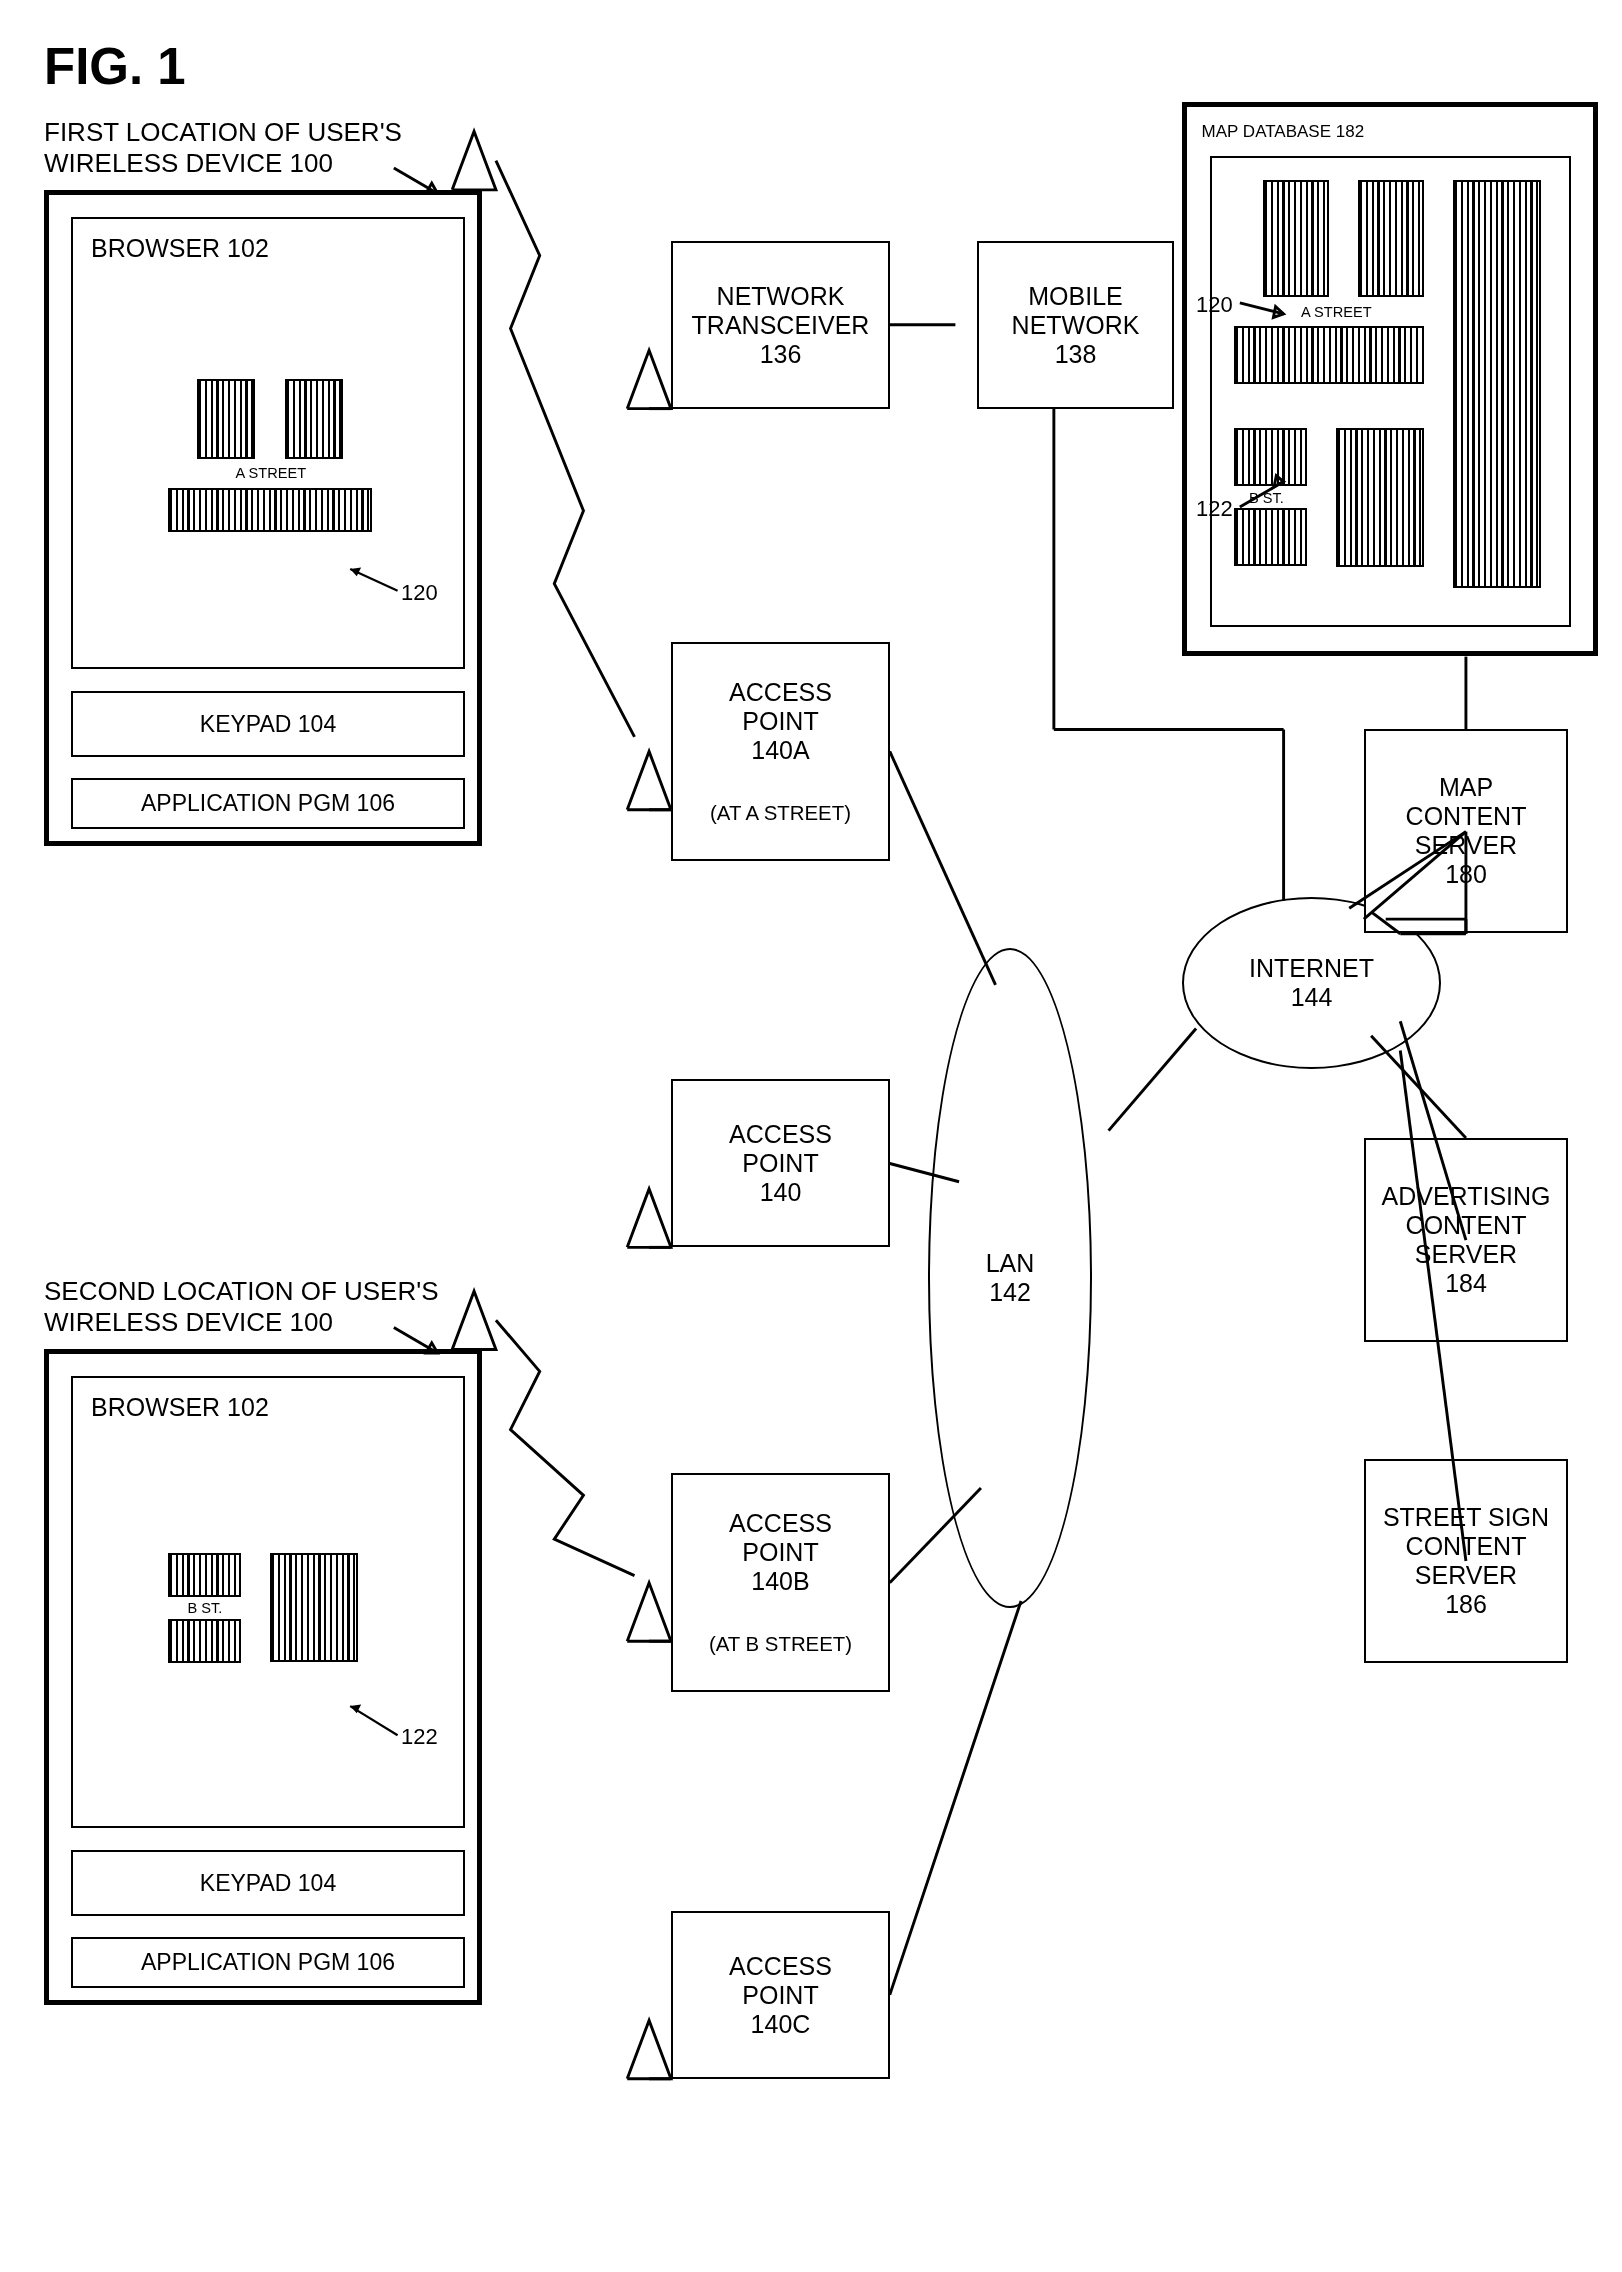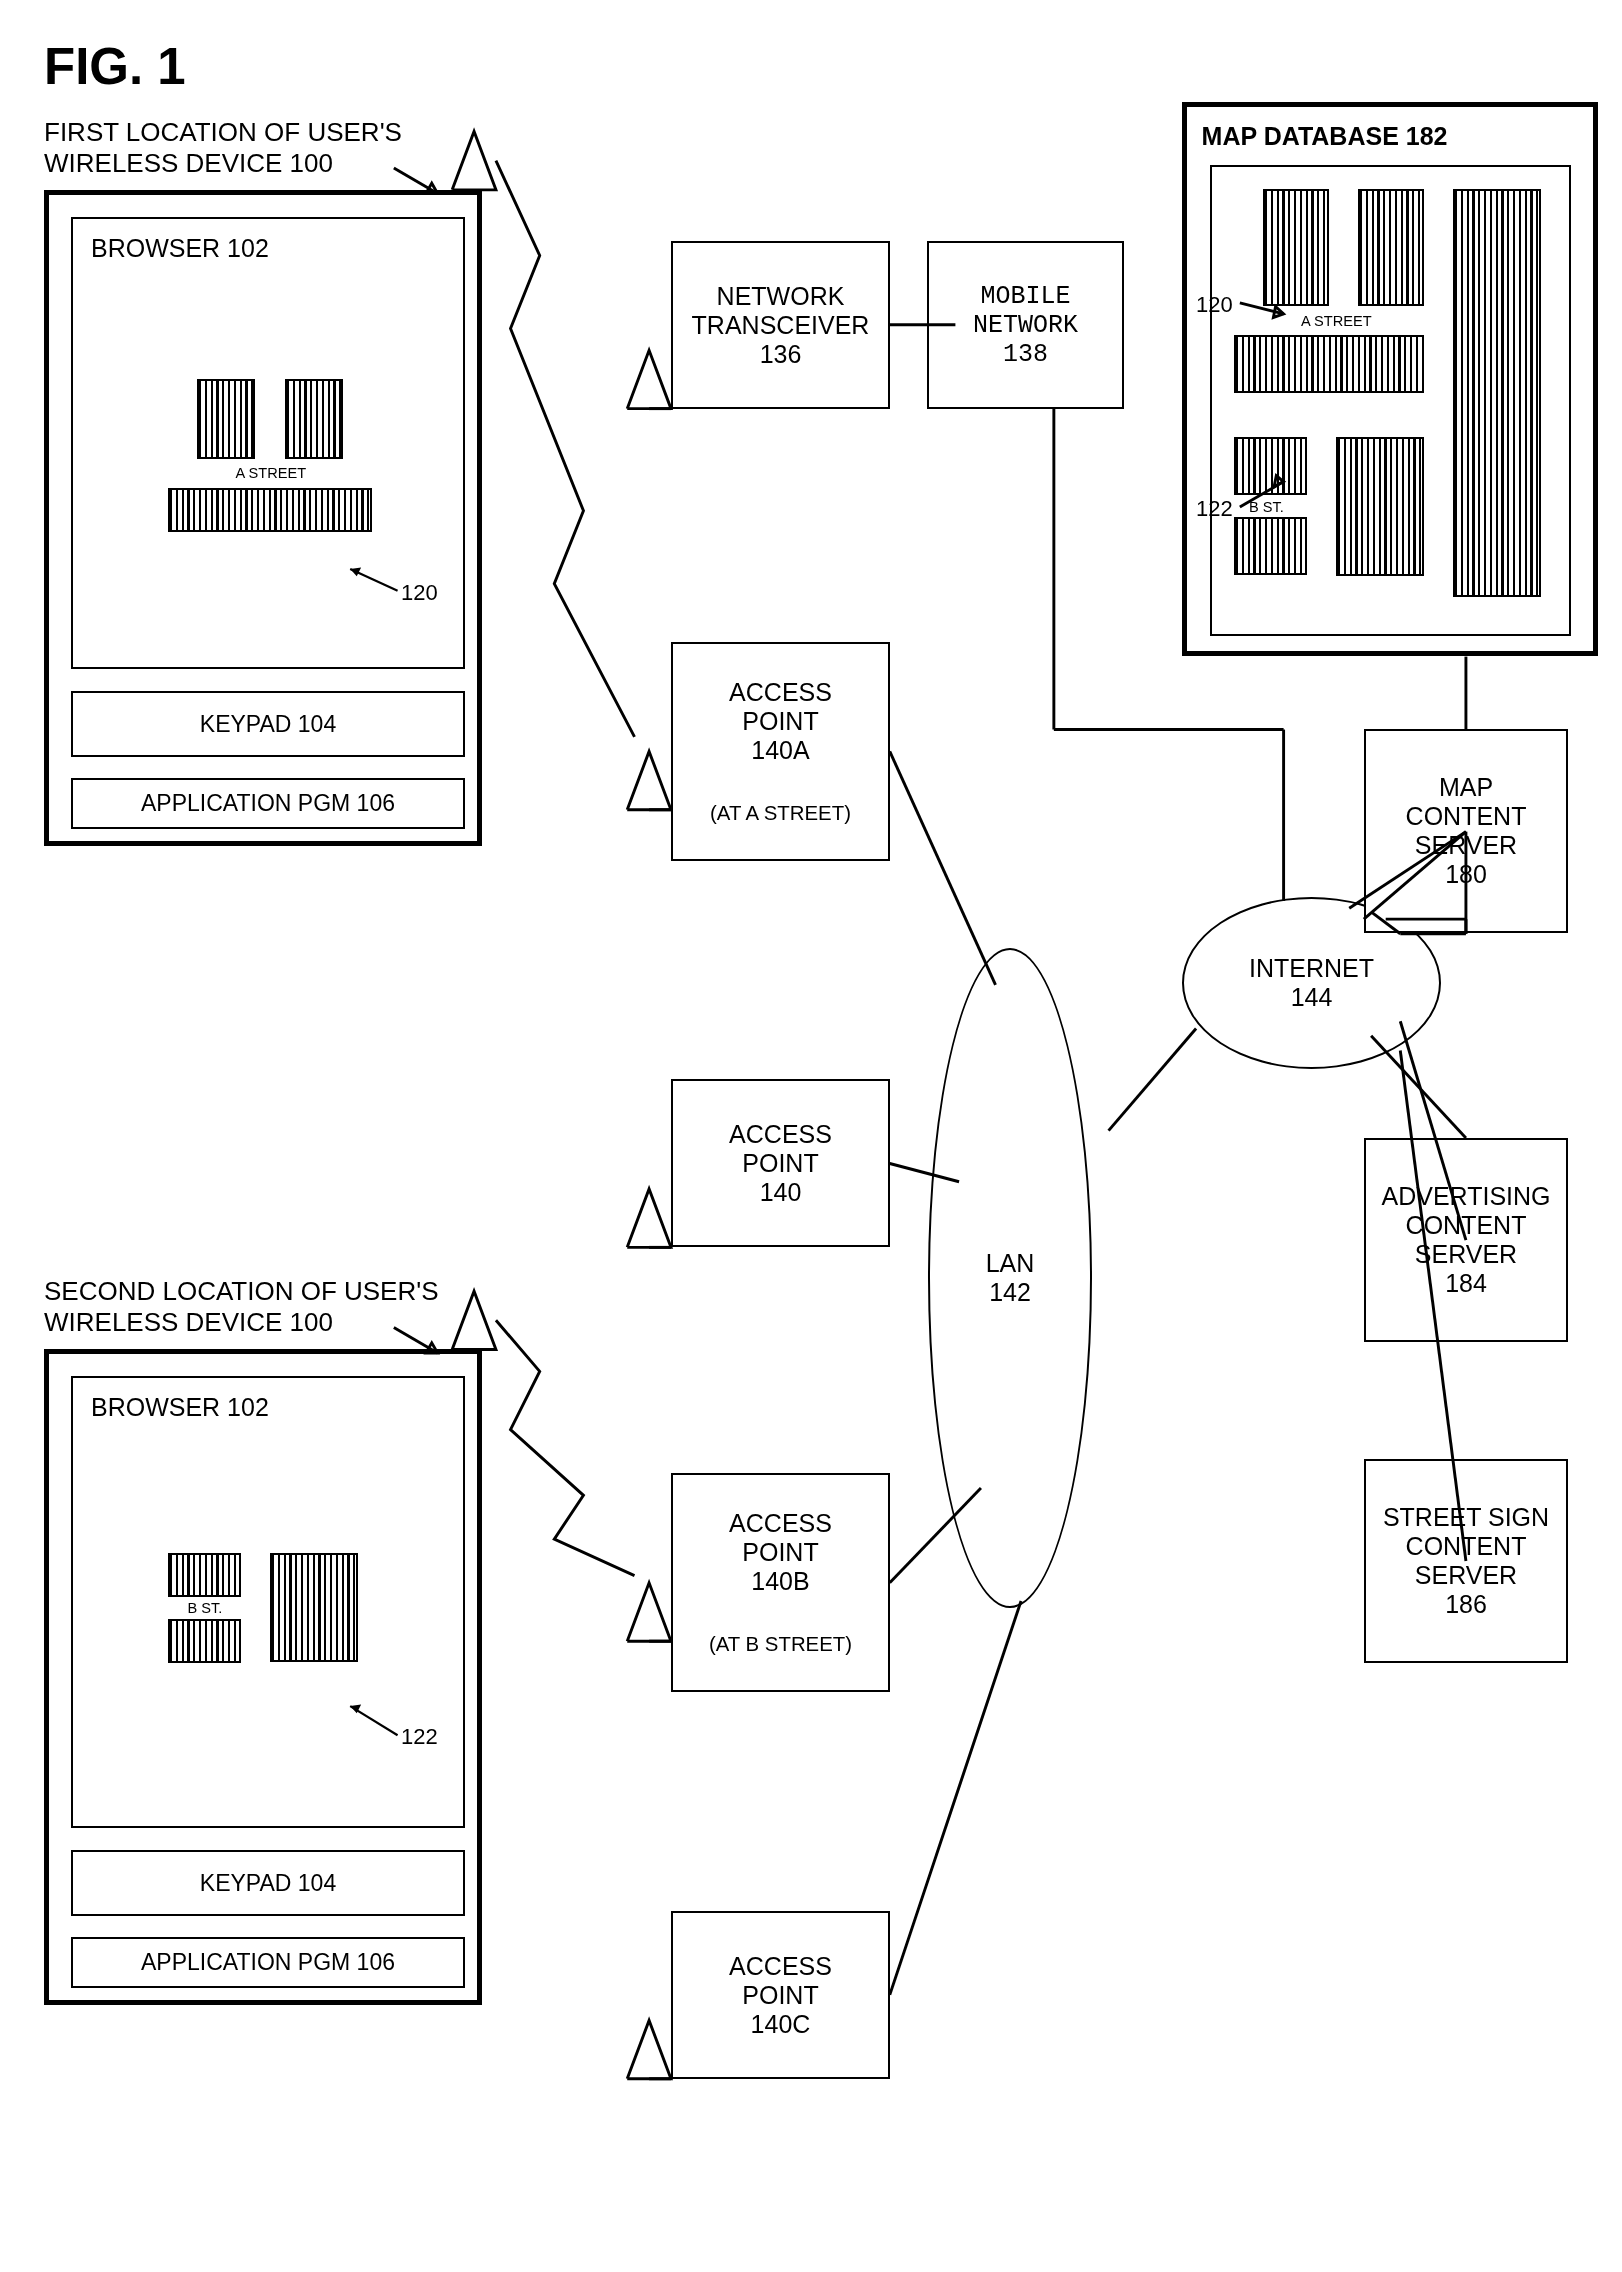--- a/index.html
+++ b/index.html
@@ -170,21 +170,21 @@
     <span>APPLICATION PGM 106</span>
   </div>
 </div>
 
 <div class="box" style="top:241px; left:671px; width:219px; height:168px;">
   <span>NETWORK</span>
   <span>TRANSCEIVER</span>
   <span>136</span>
 </div>
 
-<div class="box" style="top:241px; left:927px; width:197px; height:168px;font-family:Liberation Mono, monospace;">
+<div class="box" style="top:241px; left:977px; width:197px; height:168px;">
   <span>MOBILE</span>
   <span>NETWORK</span>
   <span>138</span>
 </div>
 
 <div class="box" style="top:642px; left:671px; width:219px; height:219px; justify-content:space-around; padding:14.6px 0;">
   <div>
     <span>ACCESS</span><br>
     <span>POINT</span><br>
     <span>140A</span>
@@ -236,21 +236,21 @@
   <span>184</span>
 </div>
 <div class="box" style="top:1459px; left:1364px; width:204px; height:204px;">
   <span>STREET SIGN</span>
   <span>CONTENT</span>
   <span>SERVER</span>
   <span>186</span>
 </div>
 
 <div class="box box-heavy" style="top:102px; left:1182px; width:416px; height:554px; justify-content:flex-start; padding:14.6px;">
-  <div style="font-size:25px; align-self:flex-start; margin-bottom:14.6px;font-weight:bold;">MAP DATABASE 182</div>
+  <div style="font-size:17px; align-self:flex-start; margin-bottom:14.6px;">MAP DATABASE 182</div>
   <div style="position:relative; width:357px; height:467px; border:2.9px solid #000;">
 
     <div class="hatch-v" style="position:absolute; top:22px; left:51px; width:66px; height:117px;"></div>
     <div class="hatch-v" style="position:absolute; top:22px; left:146px; width:66px; height:117px;"></div>
     <div class="hatch-v" style="position:absolute; top:22px; left:241px; width:88px; height:408px;"></div>
     <div class="hatch-v" style="position:absolute; top:168px; left:22px; width:190px; height:58px;"></div>
 
     <div class="hatch-v" style="position:absolute; top:270px; left:22px; width:73px; height:58px;"></div>
     <div class="hatch-v" style="position:absolute; top:350px; left:22px; width:73px; height:58px;"></div>
     <div class="hatch-v" style="position:absolute; top:270px; left:124px; width:88px; height:139px;"></div>

